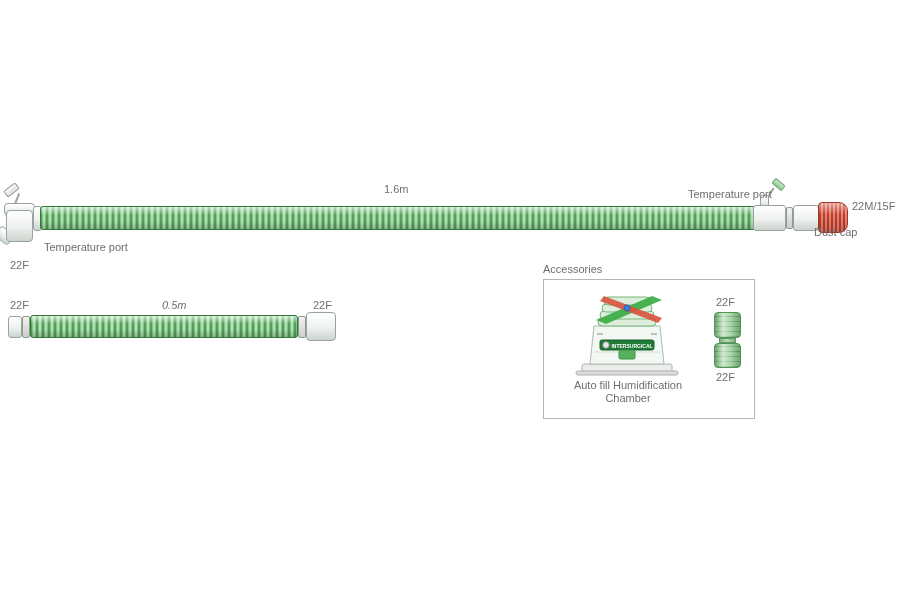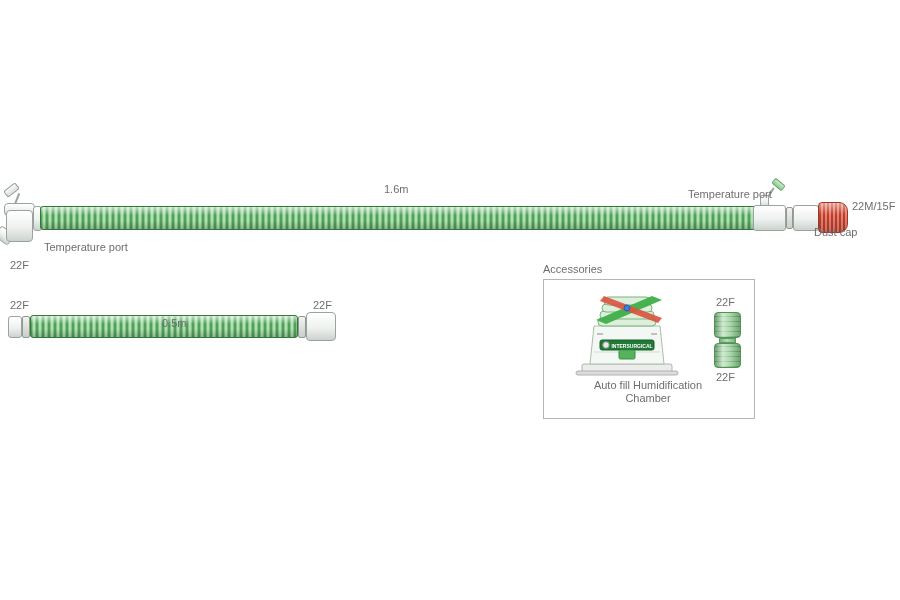--- a/index.html
+++ b/index.html
@@ -94,21 +94,21 @@
   <div class="label" style="left:44px;top:241px;">Temperature port</div>
   <div class="label" style="left:10px;top:259px;">22F</div>
 
   <div class="fitting" style="left:8px;top:316px;width:14px;height:22px;"></div>
   <div class="ring" style="left:22px;top:316px;width:8px;height:22px;"></div>
   <div class="tube" style="left:30px;top:315px;width:268px;height:23px;"></div>
   <div class="ring" style="left:298px;top:316px;width:8px;height:22px;"></div>
   <div class="fitting" style="left:306px;top:312px;width:30px;height:29px;border-radius:4px;"></div>
 
   <div class="label" style="left:10px;top:299px;">22F</div>
-  <div class="label" style="left:162px;top:317px;">0.5m</div>
+  <div class="label" style="left:162px;top:299px;font-style:italic;">0.5m</div>
   <div class="label" style="left:313px;top:299px;">22F</div>
 
   <div class="label" style="left:543px;top:263px;width:212px;text-align:left;">Accessories</div>
 
   <div class="accbox" style="left:543px;top:279px;width:212px;height:140px;"></div>
 
   <svg style="position:absolute;left:574px;top:290px;" width="106" height="88" viewBox="0 0 106 88">
     <rect x="8" y="74" width="90" height="9" rx="2" fill="#ececec" stroke="#b0b0b0"></rect>
     <rect x="2" y="81" width="102" height="4" rx="2" fill="#dcdcdc" stroke="#b0b0b0"></rect>
     <path d="M20 36 L86 36 L90 74 L16 74 Z" fill="#f4f8f4" stroke="#a9bfa9"></path>
@@ -123,21 +123,21 @@
       <rect x="24" y="28" width="58" height="8" rx="4"></rect>
       <rect x="26" y="21" width="54" height="8" rx="4"></rect>
       <rect x="28" y="14" width="50" height="8" rx="4"></rect>
       <rect x="30" y="7" width="46" height="8" rx="4"></rect>
     </g>
     <polygon points="22,30 78,6 88,10 32,34" fill="#3fae49" opacity="0.95"></polygon>
     <polygon points="30,6 88,28 84,33 26,11" fill="#d9523d" opacity="0.9"></polygon>
     <circle cx="53" cy="18" r="3" fill="#3f7fd9" stroke="#2a5ea8"></circle>
   </svg>
 
-  <div class="label caption" style="left:580px;top:379px;width:136px;">Auto fill Humidification Chamber</div>
+  <div class="label caption" style="left:560px;top:379px;width:136px;">Auto fill Humidification Chamber</div>
 
   <div class="conn-cyl" style="left:714px;top:312px;width:27px;height:26px;"></div>
   <div class="conn-waist" style="left:719px;top:338px;width:17px;height:5px;"></div>
   <div class="conn-cyl" style="left:714px;top:343px;width:27px;height:25px;"></div>
 
   <div class="label" style="left:716px;top:296px;">22F</div>
   <div class="label" style="left:716px;top:371px;">22F</div>
 
 </div>
 

